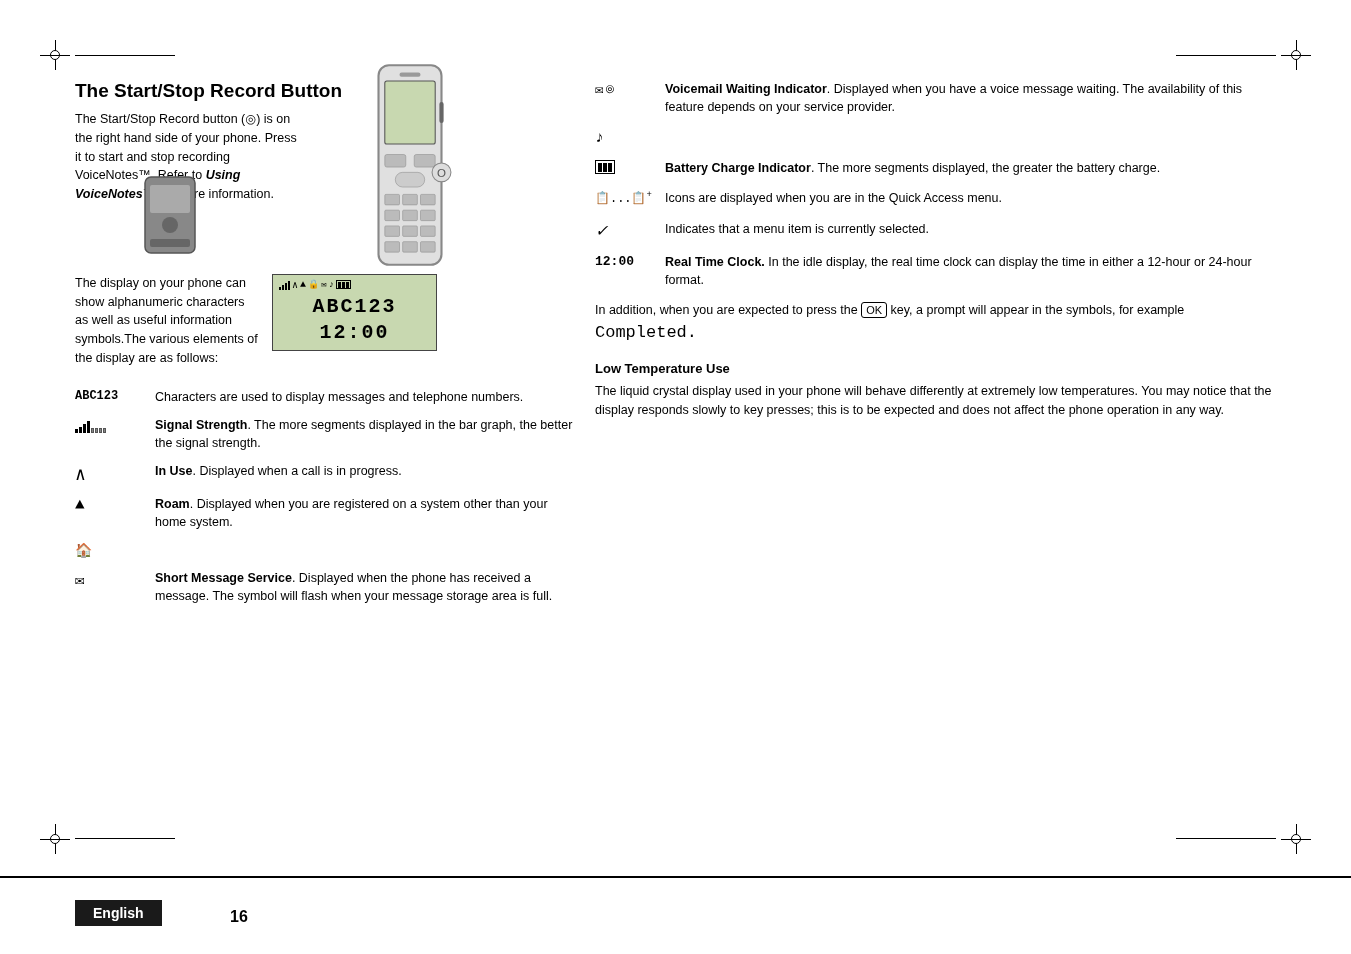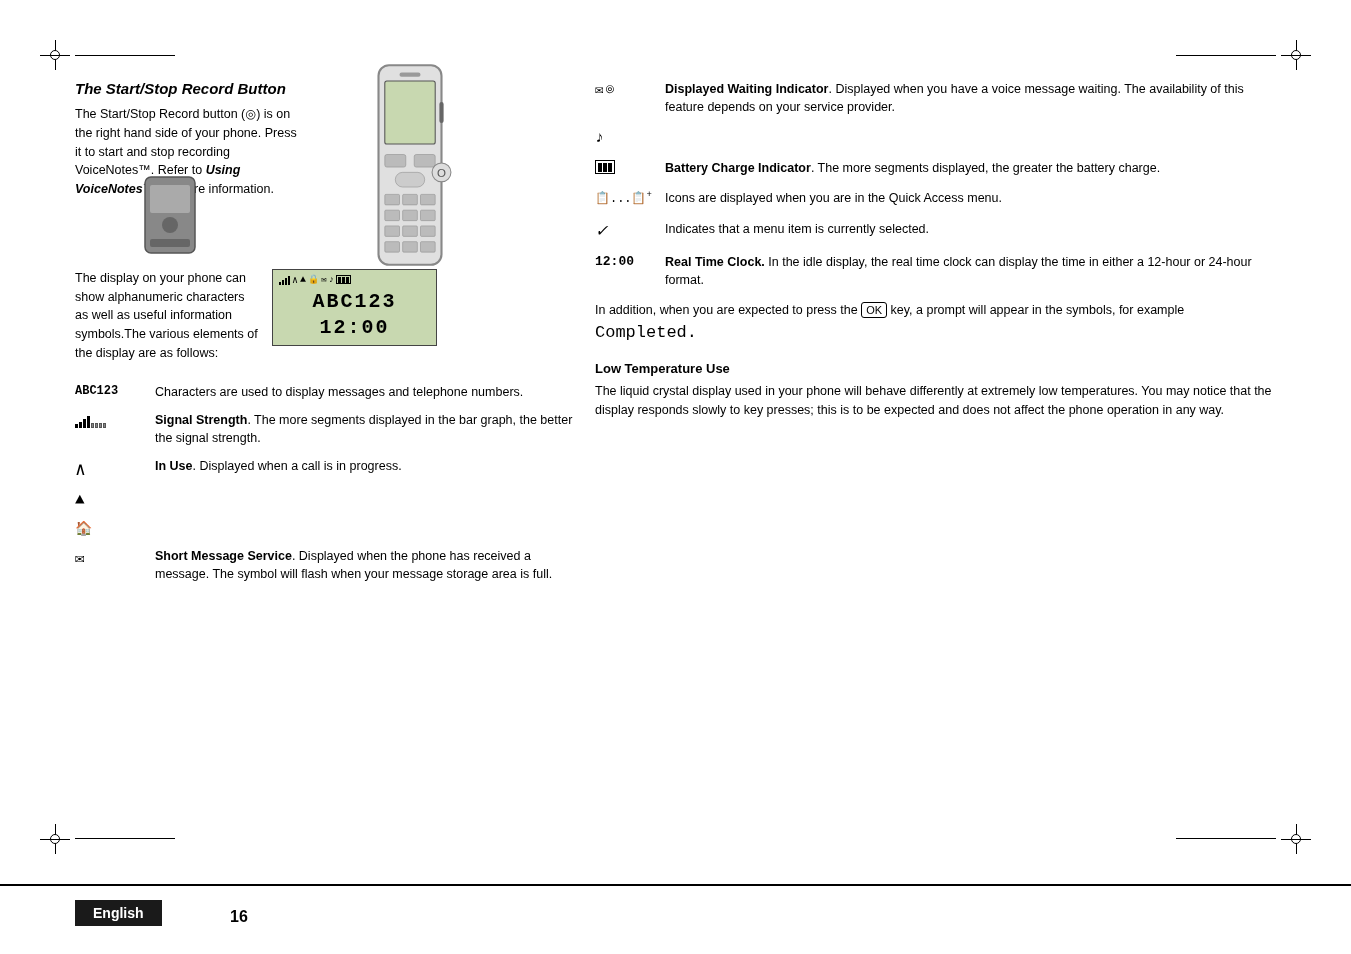--- a/index.html
+++ b/index.html
@@ -56,21 +56,21 @@
     .h-rule-tr { position: absolute; top: 55px; right: 75px; width: 100px; height: 1px; background: #000; }
     .h-rule-bl { position: absolute; bottom: 115px; left: 75px; width: 100px; height: 1px; background: #000; }
     .h-rule-br { position: absolute; bottom: 115px; right: 75px; width: 100px; height: 1px; background: #000; }
 
     
     .bottom-bar {
       position: absolute;
       bottom: 0;
       left: 0;
       right: 0;
-      height: 70px;
+      height: 78px;
       background: #fff;
       border-top: 2px solid #000;
       display: flex;
       align-items: center;
     }
     .lang-badge {
       position: absolute;
       left: 75px;
       bottom: 28px;
       background: #1a1a1a;
@@ -108,23 +108,22 @@
     
     .right-col {
       position: absolute;
       left: 520px;
       top: 0;
       right: 0;
     }
 
     
     .section-title {
-      font-style: italic;
-      font-weight: bold;
-      font-size: 15px;
+      font-weight: bold;
+      font-size: 19px;
       margin-bottom: 8px;
     }
 
     
     .body-text {
       font-size: 12.5px;
       line-height: 1.5;
       margin-bottom: 10px;
     }
 
@@ -364,20 +363,21 @@
           <div class="symbol-desc"><strong>Signal Strength</strong>. The more segments displayed in the bar graph, the better the signal strength.</div>
         </div>
 
         <div class="symbol-row">
           <div class="symbol-cell" style="font-size:18px;">∧</div>
           <div class="symbol-desc"><strong>In Use</strong>. Displayed when a call is in progress.</div>
         </div>
 
         <div class="symbol-row">
           <div class="symbol-cell" style="font-size:16px;">▲</div>
+          <div class="symbol-desc"><strong>Roam</strong>. Displayed when you are registered on a system other than your home system.</div>
         </div>
 
         <div class="symbol-row">
           <div class="symbol-cell" style="font-size:14px;">🏠</div>
         </div>
 
         <div class="symbol-row">
           <div class="symbol-cell" style="font-size:16px;">✉</div>
           <div class="symbol-desc"><strong>Short Message Service</strong>. Displayed when the phone has received a message. The symbol will flash when your message storage area is full.</div>
         </div>
@@ -387,21 +387,21 @@
 
   <div class="right-col">
     <div class="right-symbol-table">
 
       <div class="right-symbol-row">
         <div class="right-symbol-cell">
           <span style="font-size:14px; display:flex; align-items:center; gap:2px;">
             ✉<span style="font-size:11px;">⦾</span>
           </span>
         </div>
-        <div class="right-symbol-desc"><strong>Displayed Waiting Indicator</strong>. Displayed when you have a voice message waiting. The availability of this feature depends on your service provider.</div>
+        <div class="right-symbol-desc"><strong>Voicemail Waiting Indicator</strong>. Displayed when you have a voice message waiting. The availability of this feature depends on your service provider.</div>
       </div>
 
       <div class="right-symbol-row">
         <div class="right-symbol-cell" style="font-size:16px;">♪</div>
       </div>
 
       <div class="right-symbol-row">
         <div class="right-symbol-cell">
           <span style="display:inline-flex; align-items:center; border:1.5px solid #000; padding:1px 2px; gap:1px; height:14px; margin-right:3px;">
             <span style="width:4px; height:9px; background:#000; display:inline-block;"></span>

